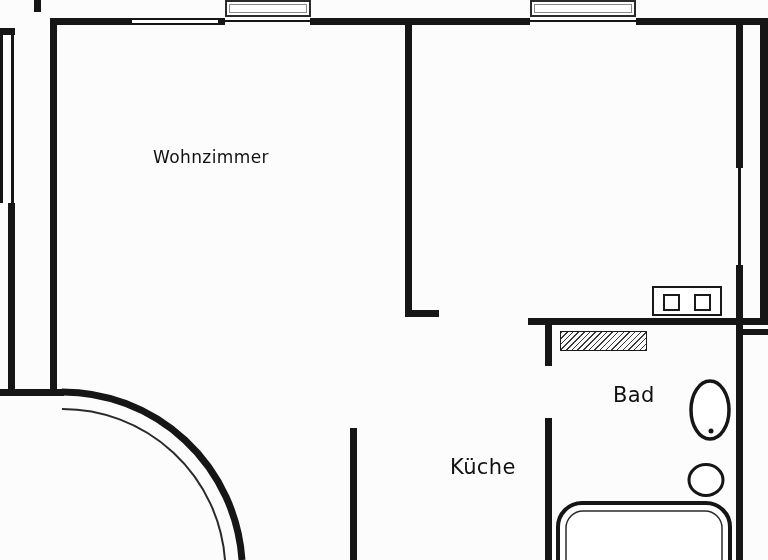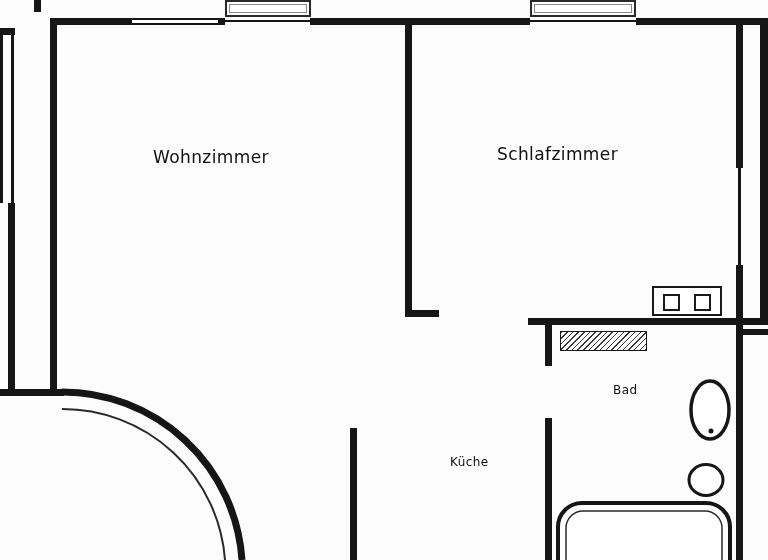--- a/index.html
+++ b/index.html
@@ -3,21 +3,21 @@
 <meta charset="utf-8">
 <style>
   html,body{margin:0;padding:0;background:#fff;}
   .plan{
     position:relative;width:768px;height:560px;overflow:hidden;
     background:var(--background,#fcfcfc);
     font-family:"DejaVu Sans","Liberation Sans",sans-serif;
   }
   .wall{position:absolute;background:var(--wall,#161616);}
   .label{
-    position:absolute;color:var(--text,#111);font-size:12px;
+    position:absolute;color:var(--text,#111);font-size:21px;
     letter-spacing:.4px;white-space:nowrap;
   }
   .winbox{position:absolute;background:#fff;border:2px solid #2a2a2a;}
   .winbox .inner{position:absolute;inset:2px;border:1px solid #8a8a8a;}
   .win-inline{
     position:absolute;background:#fff;box-sizing:border-box;
     border-top:2px solid var(--wall,#161616);
     border-bottom:2px solid var(--wall,#161616);
   }
   .sidewin{
@@ -91,17 +91,16 @@
     <ellipse cx="710" cy="410" rx="19" ry="29" fill="#ffffff" stroke="#161616" stroke-width="3.5"></ellipse>
     <circle cx="711" cy="431" r="2.5" fill="#161616"></circle>
 
     <ellipse cx="706" cy="480" rx="17" ry="15.5" fill="#ffffff" stroke="#161616" stroke-width="3"></ellipse>
 
     <rect x="558" y="503" width="172" height="90" rx="24" fill="#ffffff" stroke="#161616" stroke-width="4"></rect>
     <rect x="566" y="511" width="156" height="80" rx="17" fill="none" stroke="#2a2a2a" stroke-width="1.5"></rect>
   </svg>
 
   <div class="label" style="left:153px;top:147px;font-size:17px">Wohnzimmer</div>
-  <div class="label" style="left:497px;top:144px;font-size:17px">Schlafzimmer</div>
   <div class="label" style="left:613px;top:383px">Bad</div>
   <div class="label" style="left:450px;top:455px">Küche</div>
 
 </div>
 
 </body></html>

